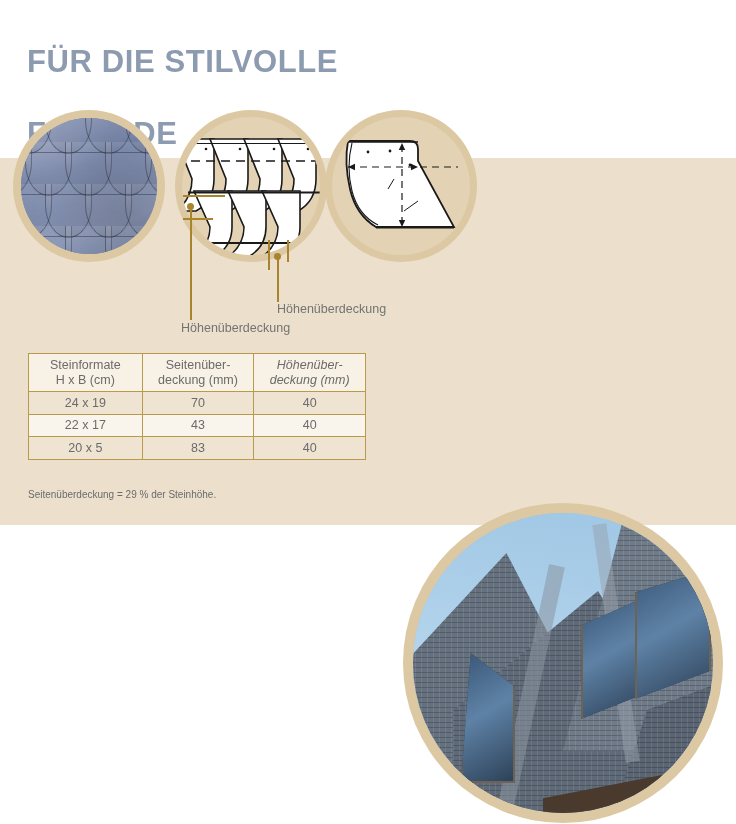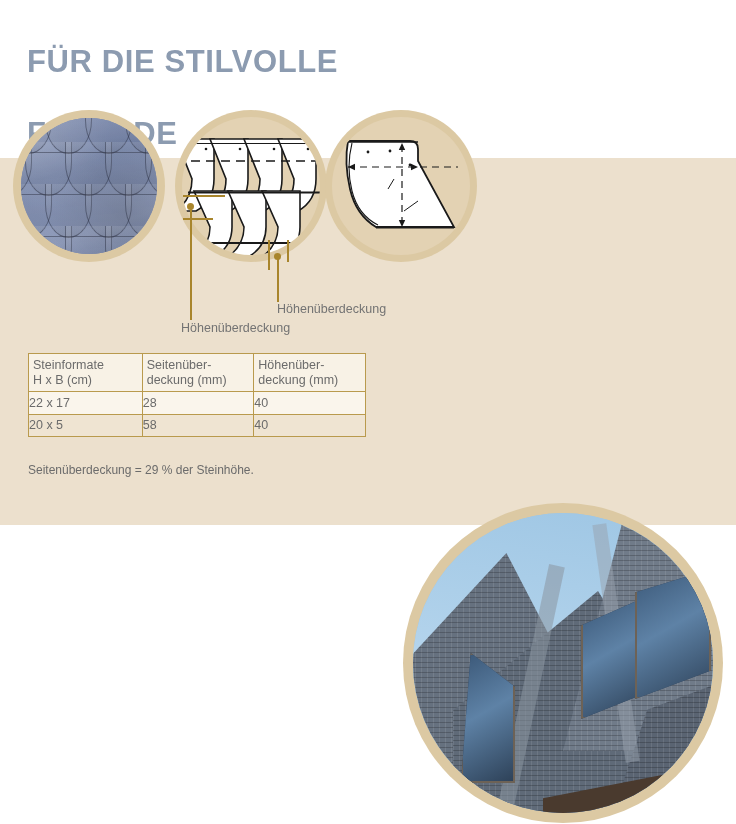--- a/index.html
+++ b/index.html
@@ -73,32 +73,32 @@
   .side-text {
     position: absolute; left: 504px; top: 176px; width: 228px;
     color: #5c5c5c; font-size: 12.5px; line-height: 16.5px;
   }
 
   
   .tbl-wrap { position: absolute; left: 28px; top: 353px; width: 338px; }
   table.spec { border-collapse: collapse; width: 338px;
                font-size: 12.5px; color: #6b6b6b; }
   table.spec th, table.spec td {
-    border: 1px solid #b99a4d; text-align: left; padding: 0;
+    border: 1px solid #b99a4d; text-align: center; padding: 0;
   }
   table.spec th {
     background: #f8f2e6; font-weight: normal; color: #6b6b6b;
     height: 38px; line-height: 15px; padding: 2px 4px;
   }
   table.spec td { height: 22.5px; }
   table.spec tr.odd td  { background: #faf5ec; }
   table.spec tr.even td { background: #efe4d2; }
   .tbl-note {
-    position: absolute; left: 28px; top: 463px;
-    color: #6b6b6b; font-size: 12px;
+    position: absolute; left: 28px; top: 489px;
+    color: #6b6b6b; font-size: 10px;
   }
 
   
   #photo-ring { left: 403px; top: 503px; width: 320px; height: 320px; }
   #photo-in   { left: 413px; top: 513px; width: 300px; height: 300px;
                 background: #9cc3e0; }
   .sky { position: absolute; inset: 0;
     background: linear-gradient(190deg, #9ec6e4 0%, #b4d4ec 55%, #c7e0f2 100%); }
   .roofshape { position: absolute; background: #5c6878; }
   .roof-tex { position: absolute; inset: 0;
@@ -214,32 +214,37 @@
   <div class="leader-label" style="left:277px; top:302px;">Höhenüberdeckung</div>
   <div class="leader-label" style="left:181px; top:321px;text-align:center;">Höhenüberdeckung</div>
 
 
   <div class="tbl-wrap">
     <table class="spec">
       <thead>
         <tr>
           <th style="width:114px;"><span>Steinformate</span><br><span>H x B (cm)</span></th>
           <th style="width:112px;margin-left:16px;"><span>Seitenüber-</span><br><span>deckung (mm)</span></th>
-          <th style="width:112px;"><span>Höhenüber-</span><br><span>deckung (mm)</span></th>
+          <th style="width:112px;font-style:italic;"><span>Höhenüber-</span><br><span>deckung (mm)</span></th>
         </tr>
       </thead>
       <tbody id="spec-body">
+          <tr class="even">
+            <td>24 x 19</td>
+            <td>70</td>
+            <td>40</td>
+          </tr>
           <tr class="odd">
             <td>22 x 17</td>
-            <td>28</td>
+            <td>43</td>
             <td>40</td>
           </tr>
           <tr class="even">
             <td>20 x 5</td>
-            <td>58</td>
+            <td>83</td>
             <td>40</td>
           </tr>
         </tbody>
     </table>
   </div>
   <div class="tbl-note">Seitenüberdeckung = 29 % der Steinhöhe.</div>
 
   <div class="circle-ring" id="photo-ring"></div>
   <div class="circle-inner" id="photo-in">
     <div class="sky"></div>

